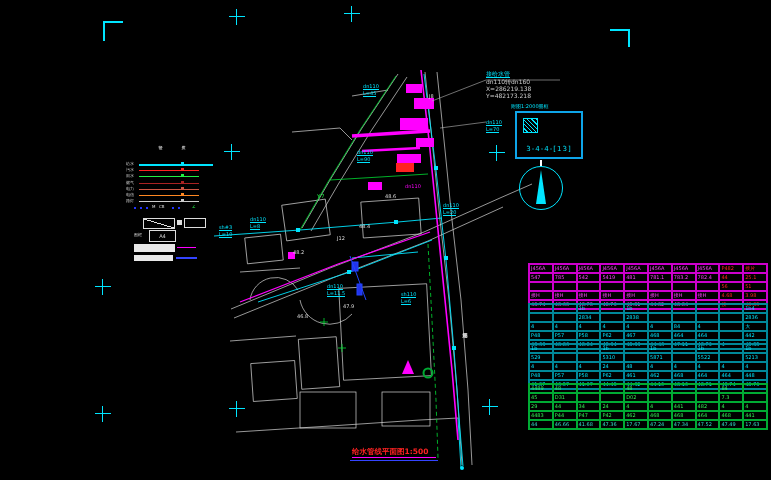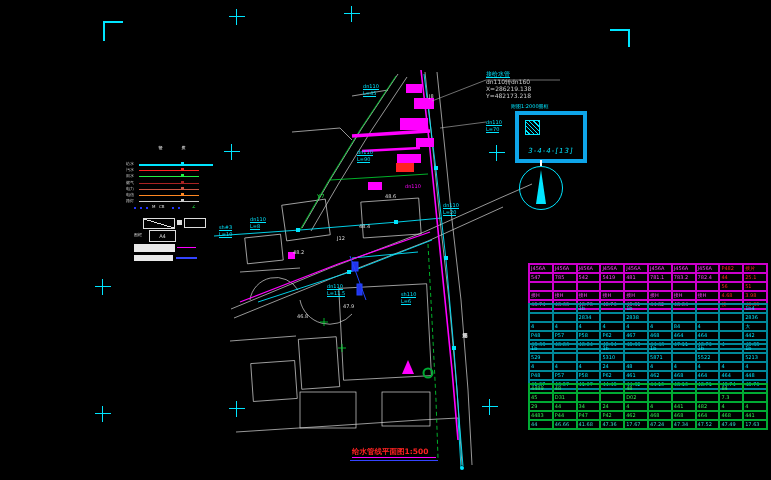--- a/index.html
+++ b/index.html
@@ -33,21 +33,21 @@
   .lg-mline{position:absolute;left:51px;top:107px;width:19px;height:1px;background:#ff00ff;}
   .lg-bline{position:absolute;left:50px;top:117px;width:21px;height:1.5px;background:#3344ff;}
   
   #north{position:absolute;left:519px;top:164px;width:46px;height:46px;}
   #north .circle{position:absolute;left:0;top:2px;width:42px;height:42px;border:1px solid #00e5ff;border-radius:50%;}
   #north .tri{position:absolute;left:17px;top:6px;width:0;height:0;
      border-left:5px solid transparent;border-right:5px solid transparent;border-bottom:34px solid #00e5ff;}
   #north .tick{position:absolute;left:21px;top:-4px;width:2px;height:6px;background:#fff;}
   
   #detailnote{position:absolute;left:511px;top:103px;font-size:5px;color:#00e5ff;white-space:nowrap;}
-  #detailbox{position:absolute;left:515px;top:111px;width:64px;height:44px;border:4px solid #0ea5e9;font-style:italic;}
+  #detailbox{position:absolute;left:515px;top:111px;width:64px;height:44px;border:2px solid #0ea5e9;}
   #detailbox .hatch{position:absolute;left:6px;top:5px;width:13px;height:13px;border:1px solid #00e5ff;
      background:repeating-linear-gradient(45deg,transparent 0 2px,#00e5ff 2px 3px);}
   #detailbox .lbl{position:absolute;left:0;bottom:4px;width:100%;text-align:center;
      font-size:7px;color:#00e5ff;letter-spacing:1px;}
   
   #annot{position:absolute;left:486px;top:70px;font-size:6px;line-height:7px;color:#ccc;white-space:nowrap;}
   #annot .l1{color:#00e5ff;border-bottom:0.5px solid #00e5ff;display:inline-block;}
   
   .tblock{position:absolute;left:528px;width:238px;display:grid;grid-template-columns:repeat(10,1fr);}
   .tcell{font-size:5px;line-height:7px;height:7px;overflow:hidden;padding:0 1px;white-space:nowrap;}

